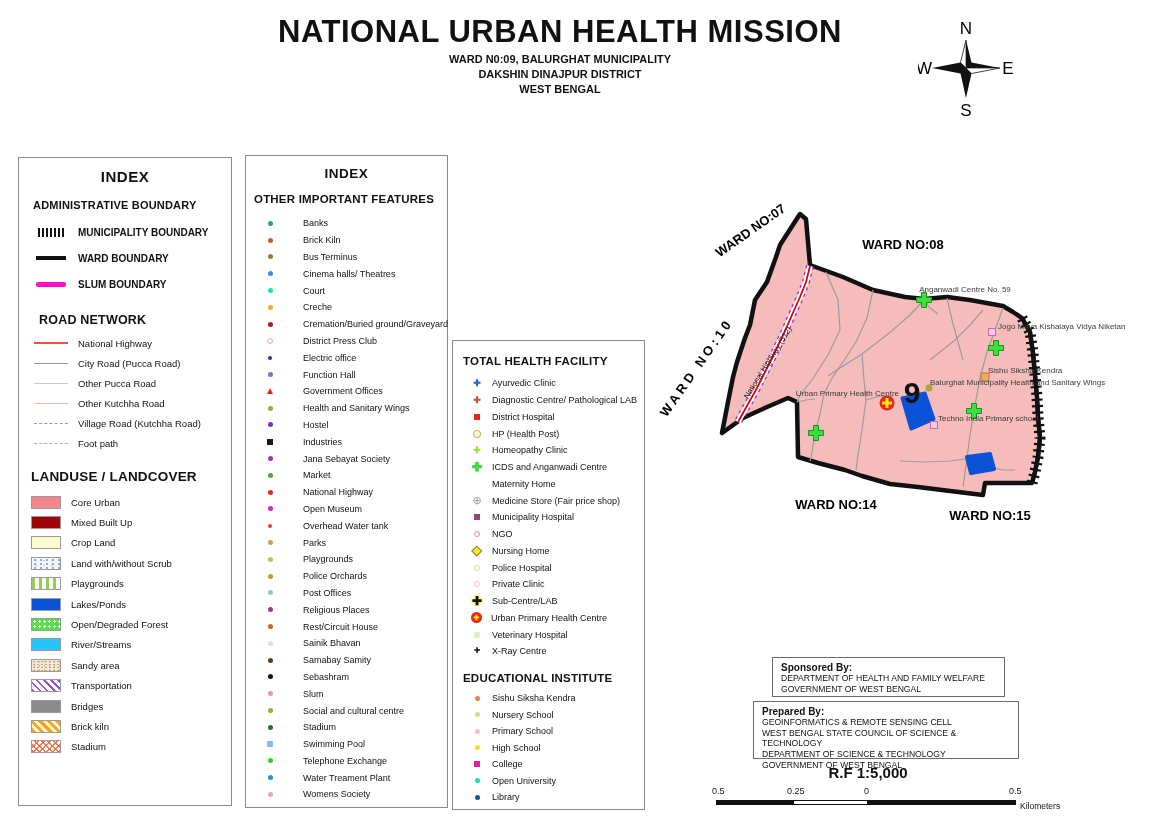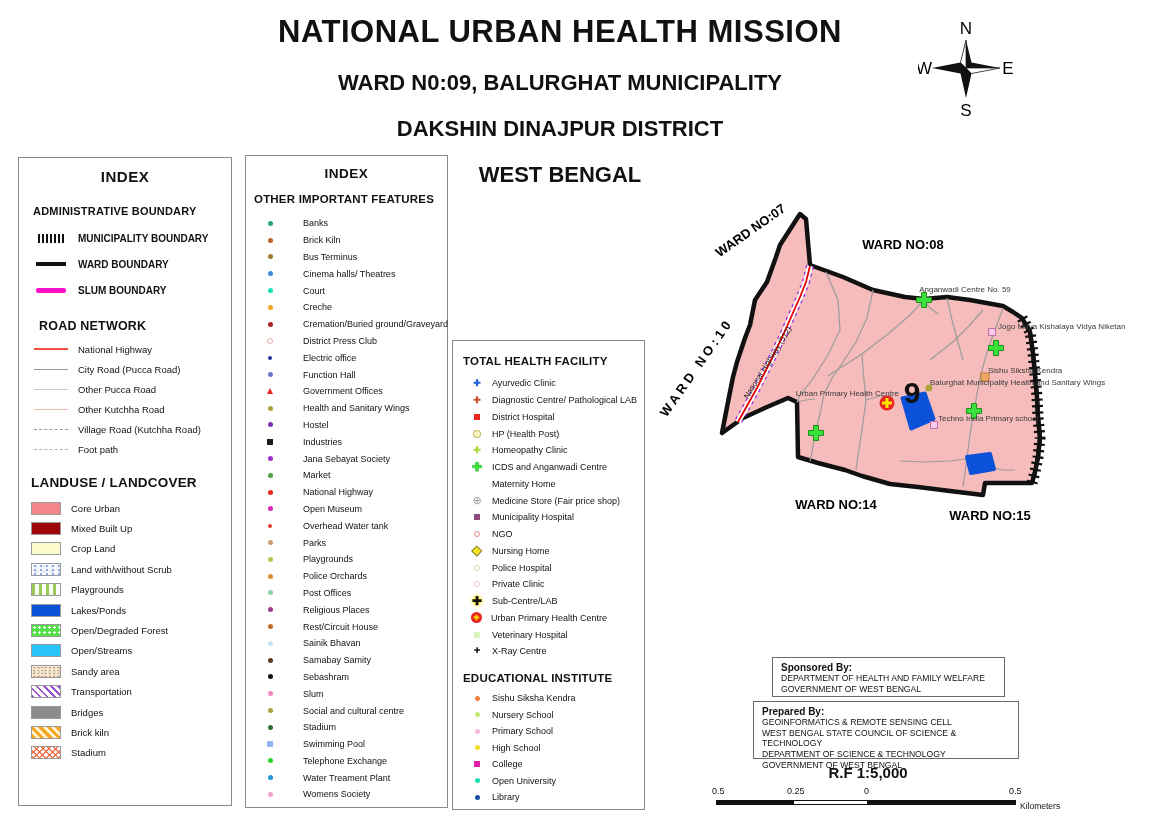--- a/index.html
+++ b/index.html
@@ -3,21 +3,21 @@
 <meta charset="utf-8">
 <style>
   html,body{margin:0;padding:0;background:#fff;}
   #sheet{position:relative;width:1150px;height:828px;background:#fff;overflow:hidden;
          font-family:"Liberation Sans",sans-serif;color:#111;}
   .abs{position:absolute;}
 
   
   #titleblock{left:150px;top:14px;width:820px;text-align:center;}
   #main-title{font-size:31px;font-weight:bold;letter-spacing:.5px;}
-  .sub{font-size:22px;font-weight:bold;margin-top:20px;}
+  .sub{font-size:11px;font-weight:bold;margin-top:3px;}
 
   
   .panel{border:1px solid #8a8a8a;background:#fff;box-sizing:border-box;}
   #panel-left{left:18px;top:157px;width:214px;height:649px;padding:10px 0 0 0;}
   #panel-mid{left:245px;top:155px;width:203px;height:653px;}
   #panel-health{left:452px;top:340px;width:193px;height:470px;}
   .pnl-h1{font-size:15px;font-weight:bold;text-align:center;letter-spacing:.5px;}
   .pnl-h2{font-size:11px;font-weight:bold;letter-spacing:.2px;}
 
   .row{display:flex;align-items:center;}
@@ -109,21 +109,21 @@
     <polygon points="48,24 48,52 42.5,46.5" fill="#fff" stroke="#111" stroke-width="0.7"></polygon>
     <polygon points="82,52 48,52 53.5,57.5" fill="#fff" stroke="#111" stroke-width="0.7"></polygon>
     <text x="48" y="18" font-size="17" text-anchor="middle">N</text>
     <text x="48" y="100" font-size="17" text-anchor="middle">S</text>
     <text x="6" y="58" font-size="17" text-anchor="middle">W</text>
     <text x="90" y="58" font-size="17" text-anchor="middle">E</text>
   </svg>
 
   <div class="abs panel" id="panel-left">
     <div class="pnl-h1">INDEX</div>
-    <div class="pnl-h2" style="margin:20px 0 8px 14px;">ADMINISTRATIVE BOUNDARY</div>
+    <div class="pnl-h2" style="margin:14px 0 8px 14px;">ADMINISTRATIVE BOUNDARY</div>
     <div>
 
         <div class="row adm">
           <span class="symwrap">
             <span class="sym-hatch"></span>
           </span>
           <span class="lbl">MUNICIPALITY BOUNDARY</span>
         </div>
 
         <div class="row adm">
@@ -208,21 +208,21 @@
           <span class="lbl">Lakes/Ponds</span>
         </div>
 
         <div class="row lurow">
           <span class="sw forest" style="color: rgb(82, 225, 70);"></span>
           <span class="lbl">Open/Degraded Forest</span>
         </div>
 
         <div class="row lurow">
           <span class="sw solid" style="color: rgb(40, 195, 248);"></span>
-          <span class="lbl">Open/Streams</span>
+          <span class="lbl">River/Streams</span>
         </div>
 
         <div class="row lurow">
           <span class="sw sandy" style="color: rgb(216, 184, 144);"></span>
           <span class="lbl">Sandy area</span>
         </div>
 
         <div class="row lurow">
           <span class="sw stripes-purple" style="color: rgb(154, 79, 208);"></span>
           <span class="lbl">Transportation</span>

